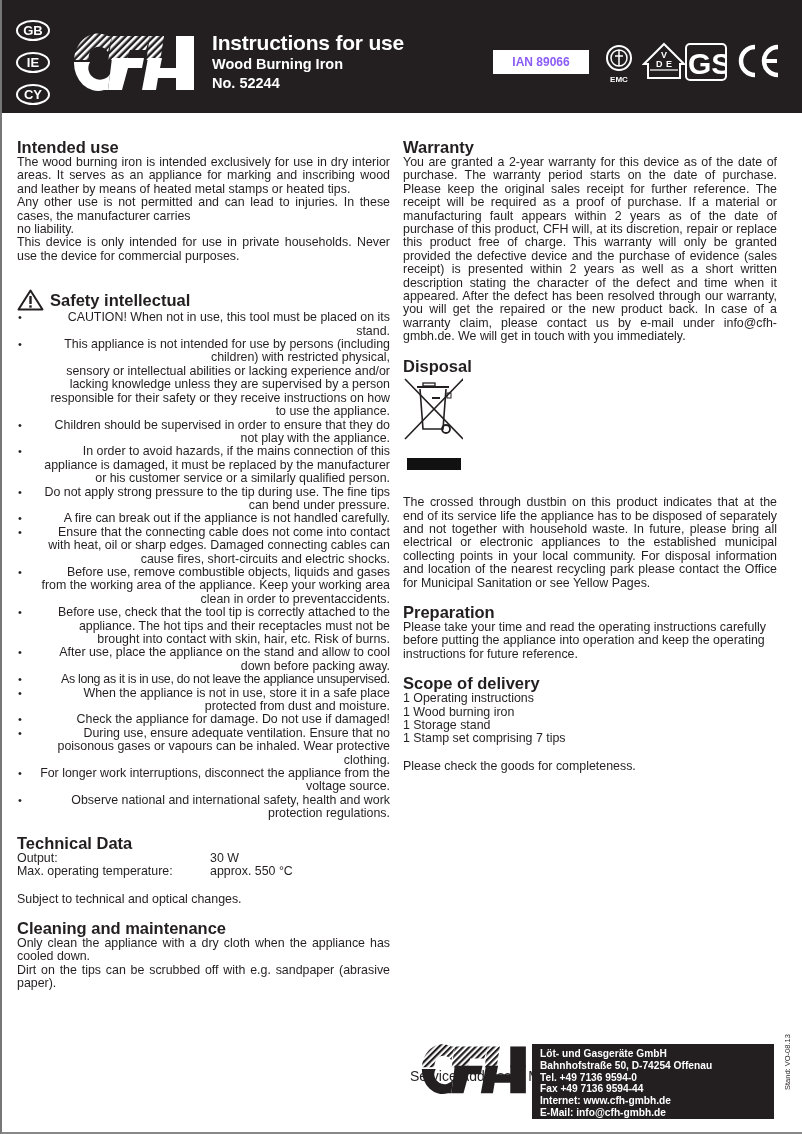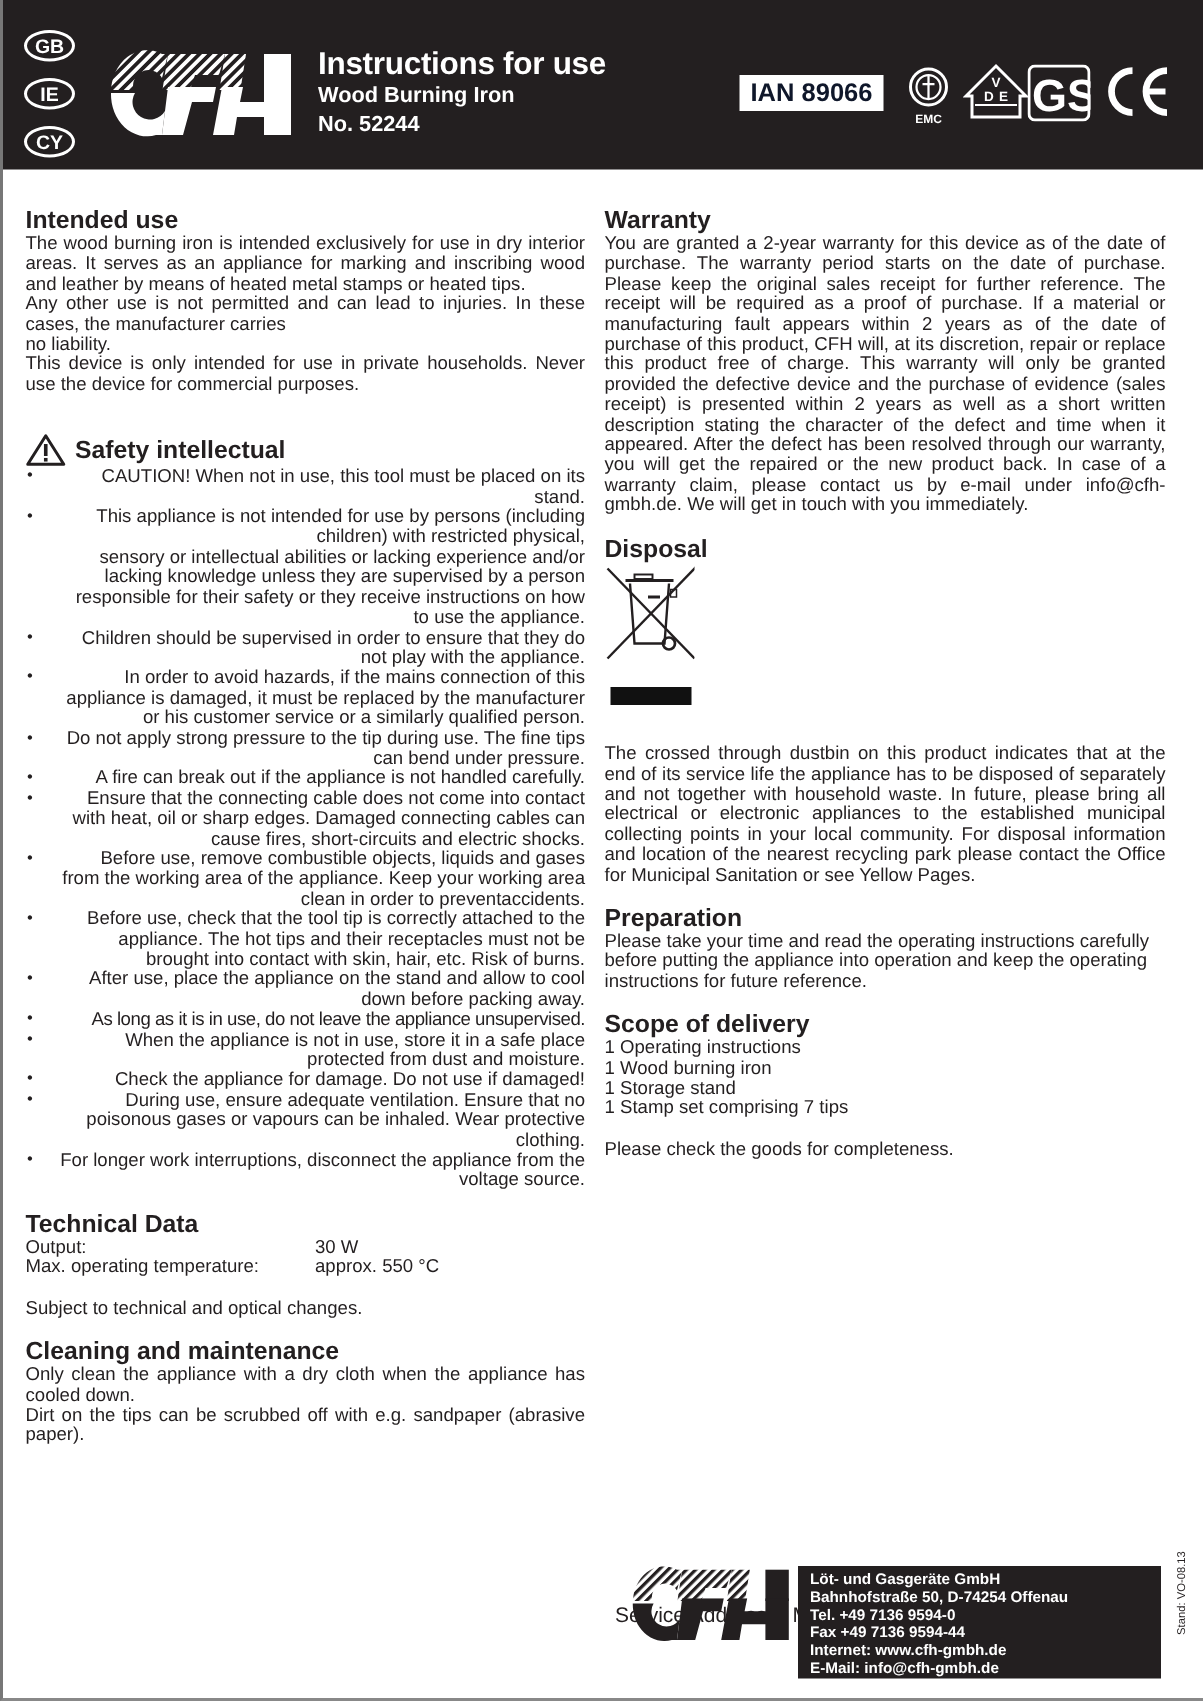--- a/index.html
+++ b/index.html
@@ -8,21 +8,21 @@
 
   .page { position: absolute; left: 0; top: 0; width: 802px; height: 1134px; border-left: 2px solid #777; border-bottom: 2px solid #888; }
 
   
   .header { position: absolute; left: 0; top: 0; width: 802px; height: 113px; background: #231f20; }
   .country { position: absolute; left: 14px; width: 34px; height: 21px; border: 2px solid #fff; border-radius: 50%; color: #fff; font-weight: bold; font-size: 13px; text-align: center; line-height: 17px; }
   .logo-big { position: absolute; left: 66px; top: 32px; width: 130px; height: 60px; }
   .title-block { position: absolute; left: 210px; top: 31px; color: #fff; }
   .title-main { font-size: 21px; font-weight: bold; letter-spacing: -0.2px; line-height: 24px; }
   .title-sub { font-size: 14.5px; font-weight: bold; line-height: 19px; }
-  .ian { position: absolute; left: 491px; top: 50px; width: 96px; height: 24px; background: #fff; color: #0f172a; font-weight: bold; font-size: 17px; line-height: 24px; text-align: center; }
+  .ian { position: absolute; left: 491px; top: 50px; width: 96px; height: 24px; background: #fff; color: #8b5cf6; font-weight: bold; font-size: 12px; line-height: 24px; text-align: center; }
   .cert { position: absolute; color: #fff; }
 
   
   .col { position: absolute; top: 139px; font-size: 12.4px; line-height: 13.4px; }
   .col-left { left: 15px; width: 373px; }
   .col-right { left: 401px; width: 374px; }
   h2 { font-size: 16.5px; font-weight: bold; line-height: 17px; margin-top: 0; }
   p.j { text-align: justify; }
   .section { margin-bottom: 0; }
   .gap-lg { height: 26px; }
@@ -142,20 +142,21 @@
         <li>A fire can break out if the appliance is not handled carefully.</li>
         <li>Ensure that the connecting cable does not come into contact with heat, oil or sharp edges. Damaged connecting cables can cause fires, short-circuits and electric shocks.</li>
         <li>Before use, remove combustible objects, liquids and gases from the working area of the appliance. Keep your working area clean in order to preventaccidents.</li>
         <li>Before use, check that the tool tip is correctly attached to the appliance. The hot tips and their receptacles must not be brought into contact with skin, hair, etc. Risk of burns.</li>
         <li>After use, place the appliance on the stand and allow to cool down before packing away.</li>
         <li style="letter-spacing:-0.3px;">As long as it is in use, do not leave the appliance unsupervised.</li>
         <li>When the appliance is not in use, store it in a safe place protected from dust and moisture.</li>
         <li>Check the appliance for damage. Do not use if damaged!</li>
         <li>During use, ensure adequate ventilation. Ensure that no poisonous gases or vapours can be inhaled. Wear protective clothing.</li>
         <li>For longer work interruptions, disconnect the appliance from the voltage source.</li>
+        <li>Observe national and international safety, health and work protection regulations.</li>
       </ul>
     </div>
 
     <div class="gap-md"></div>
 
     <div class="section">
       <h2>Technical Data</h2>
       <div class="tech-row">
         <span class="tech-label">Output:</span>
         <span>30 W</span>

